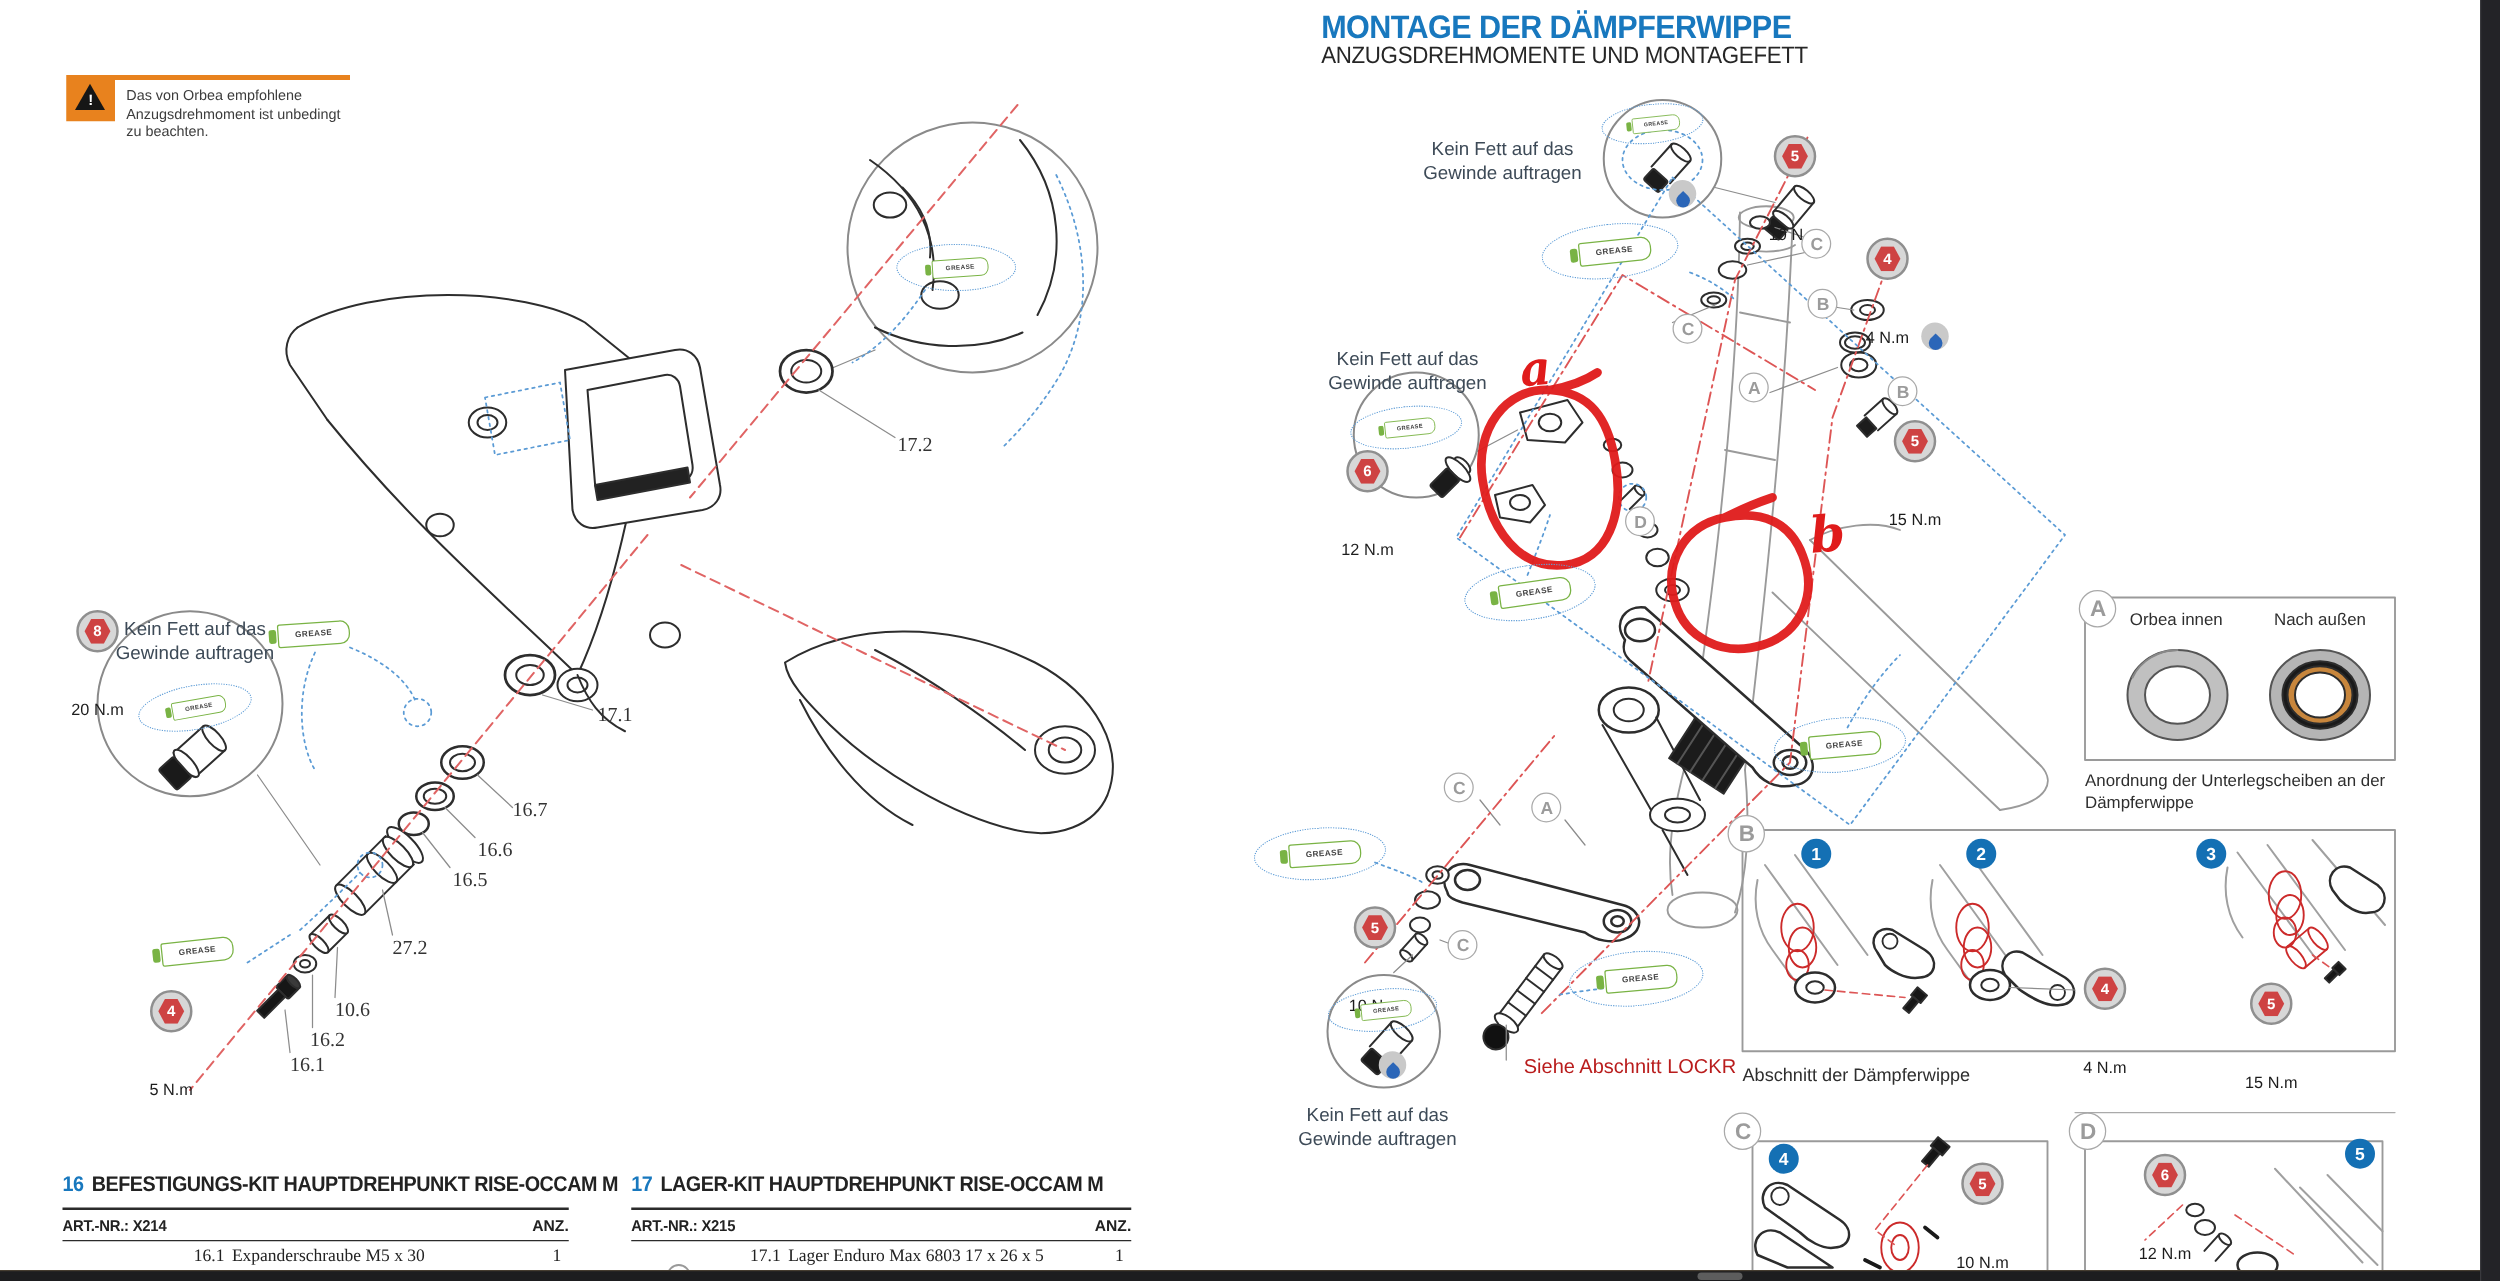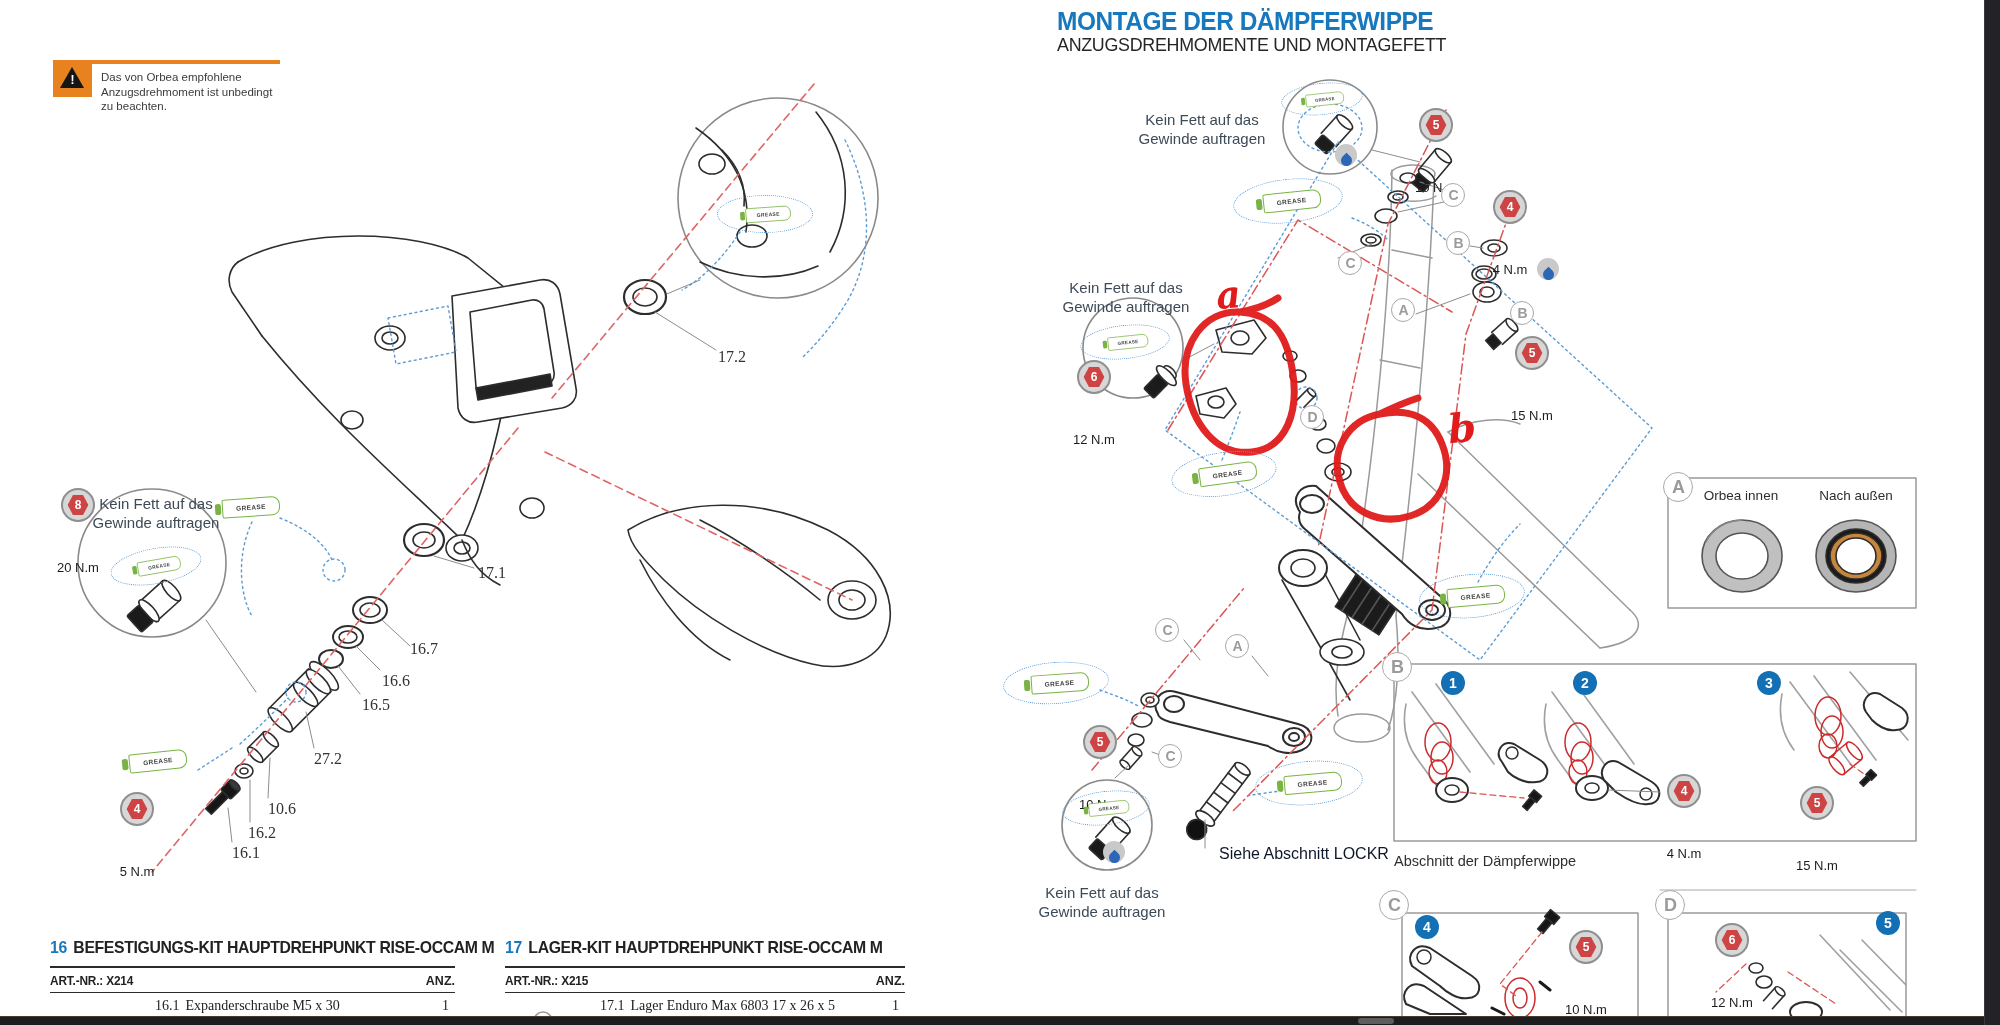--- a/index.html
+++ b/index.html
@@ -668,24 +668,28 @@
         <b class="gbody">
           <span>GREASE</span>
         </b>
       </div>
     </div>
 
 <div class="dropc" style="left:1335px;top:144px"></div>
 <div class="dropc" style="left:1537px;top:258px"></div>
 <div class="dropc" style="left:1103px;top:841px"></div>
 
-<div class="abs" style="left:1219px;top:845px;font-size:16px;color:#0f172a">Siehe Abschnitt LOCKR</div>
+<div class="abs" style="left:1219px;top:845px;font-size:16px;color:#b91c1c">Siehe Abschnitt LOCKR</div>
 
 <div class="palabel" style="left:1691px;top:488px">Orbea innen</div>
 <div class="palabel" style="left:1806px;top:488px">Nach außen</div>
+<div class="caption" style="left:1668px;top:616px;width:250px">
+  <div>Anordnung der Unterlegscheiben an der</div>
+      <div>Dämpferwippe</div>
+    </div>
 
 <div class="caption" style="left:1394px;top:853px;font-size:14.5px">Abschnitt der Dämpferwippe</div>
 
 <div class="kithdr" style="left:50px;top:938px">
   <span class="kitno">16</span><span>BEFESTIGUNGS-KIT HAUPTDREHPUNKT RISE-OCCAM M</span></div>
 <div class="rule" style="left:50px;top:966px;width:405px;height:2px"></div>
 <div class="artnr" style="left:50px;top:974px">ART.-NR.: X214</div>
 <div class="anz" style="left:50px;top:974px;width:405px">ANZ.</div>
 <div class="rule" style="left:50px;top:992px;width:405px;height:1px"></div>
 <div class="trow" style="left:155px;top:998px">

